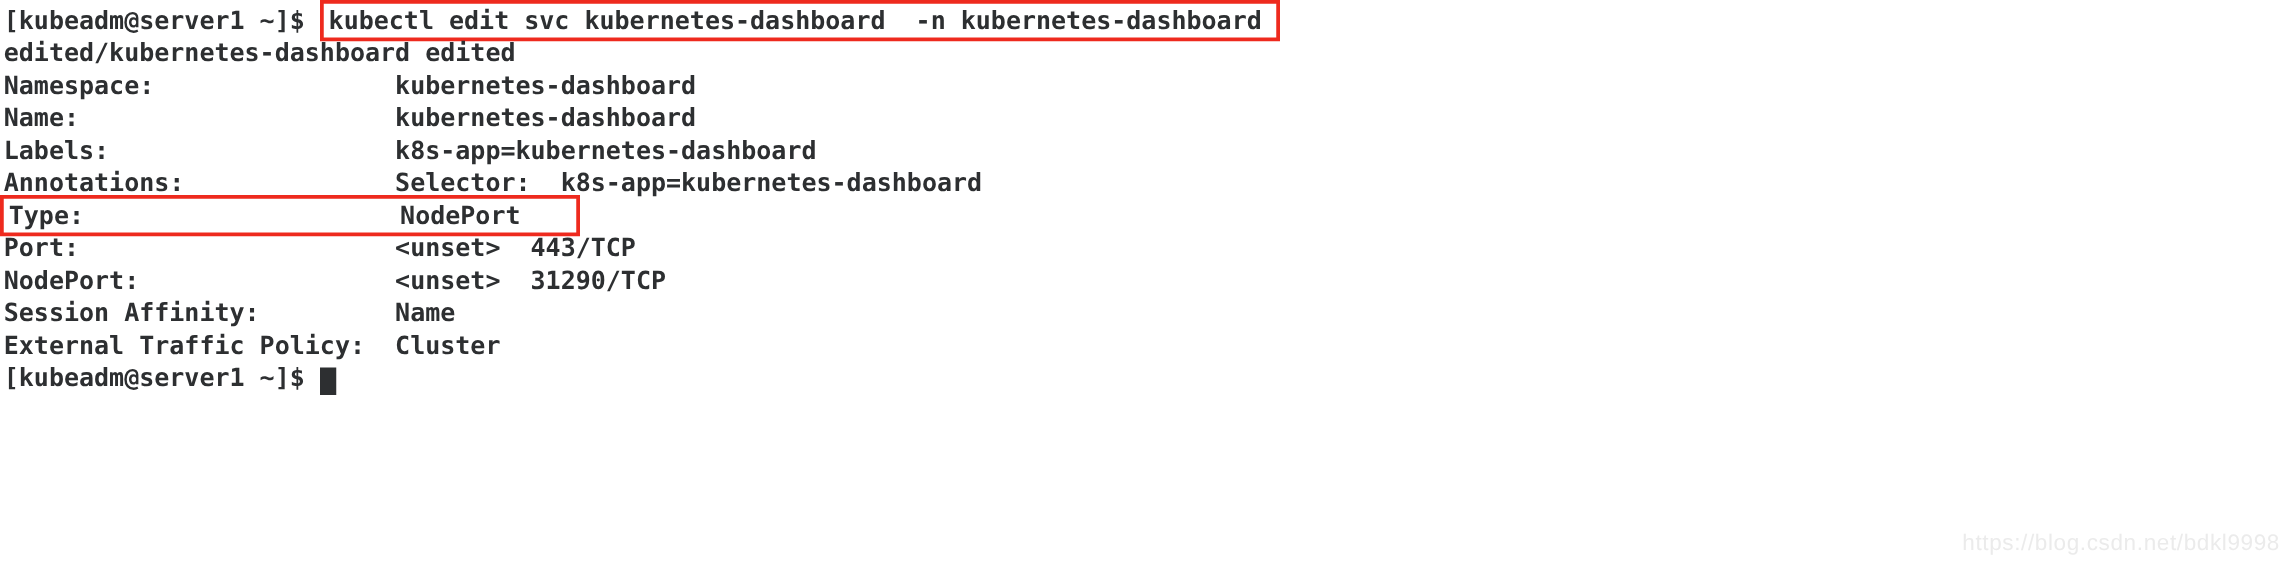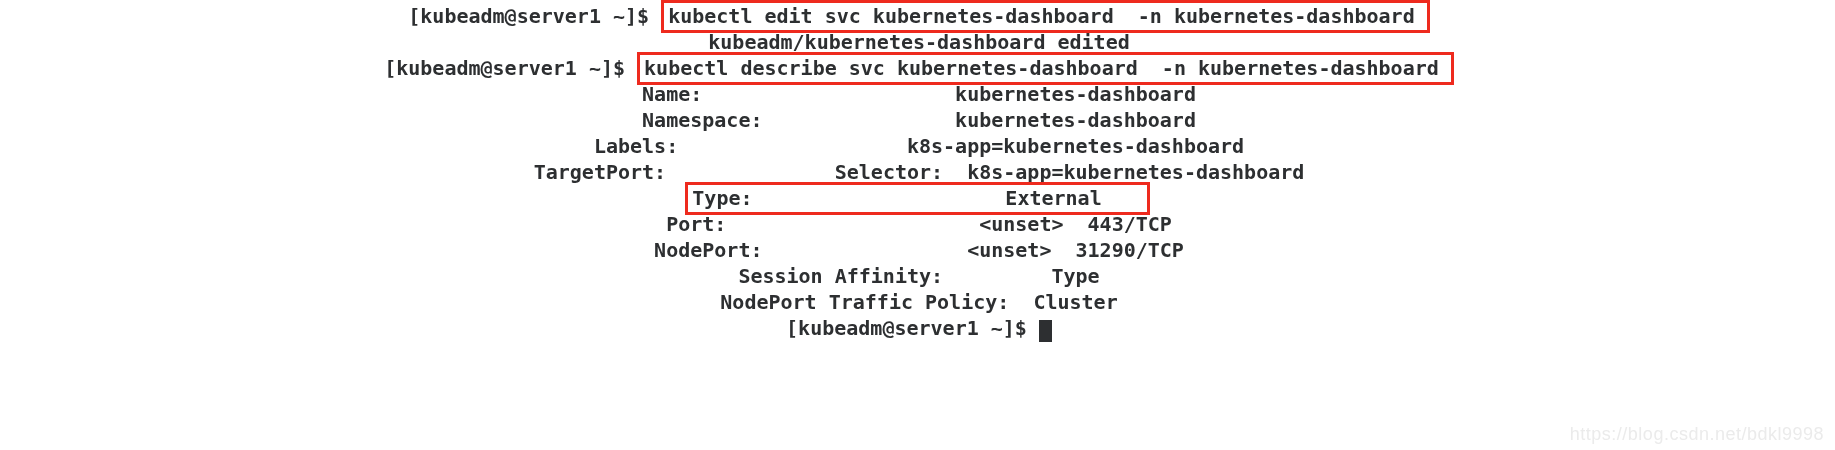--- a/index.html
+++ b/index.html
@@ -21,21 +21,20 @@
     background: var(--bg);
     font-family: "DejaVu Sans Mono", "Liberation Mono", monospace;
     font-size: 20px;
     font-weight: bold;
     line-height: 26px;
     color: var(--text-color);
   }
   .line {
     white-space: pre;
     height: 26px;
-    text-align: center;
   }
   .redbox {
     display: inline;
     border: 3px solid var(--box-color);
     padding: 1px 12px 2px 4px;
   }
   .redbox-type {
     padding: 1px 45px 2px 4px;
     margin-left: -3px;
   }
@@ -56,43 +55,42 @@
     letter-spacing: 0.5px;
   }
 </style>
 </head>
 <body>
 
 <div class="terminal">
 
   <div class="line"><span>[kubeadm@server1 ~]$ </span><span class="redbox"><span>kubectl edit svc kubernetes-dashboard  -n kubernetes-dashboard</span></span></div>
 
-  <div class="line"><span>kubeadm/kubernetes-dashboard edited</span></div>
+  <div class="line"><span>edited/kubernetes-dashboard edited</span></div>
 
-  <div class="line"><span>[kubeadm@server1 ~]$ </span><span class="redbox"><span>kubectl describe svc kubernetes-dashboard  -n kubernetes-dashboard</span></span></div>
+
+  <div class="line"><span>Namespace:                kubernetes-dashboard</span></div>
 
   <div class="line"><span>Name:                     kubernetes-dashboard</span></div>
 
-  <div class="line"><span>Namespace:                kubernetes-dashboard</span></div>
-
   <div class="line"><span>Labels:                   k8s-app=kubernetes-dashboard</span></div>
 
-  <div class="line"><span>TargetPort:              Selector:  k8s-app=kubernetes-dashboard</span></div>
+  <div class="line"><span>Annotations:              Selector:  k8s-app=kubernetes-dashboard</span></div>
 
-  <div class="line"><span class="redbox redbox-type"><span>Type:                     External</span></span></div>
+  <div class="line"><span class="redbox redbox-type"><span>Type:                     NodePort</span></span></div>
 
 
   <div class="line"><span>Port:                     &lt;unset&gt;  443/TCP</span></div>
 
 
   <div class="line"><span>NodePort:                 &lt;unset&gt;  31290/TCP</span></div>
 
 
-  <div class="line"><span>Session Affinity:         Type</span></div>
+  <div class="line"><span>Session Affinity:         Name</span></div>
 
-  <div class="line"><span>NodePort Traffic Policy:  Cluster</span></div>
+  <div class="line"><span>External Traffic Policy:  Cluster</span></div>
 
 
   <div class="line"><span>[kubeadm@server1 ~]$ </span><span class="cursor"></span></div>
 
   <div class="watermark">https://blog.csdn.net/bdkl9998</div>
 
 </div>
 
 </body></html>

